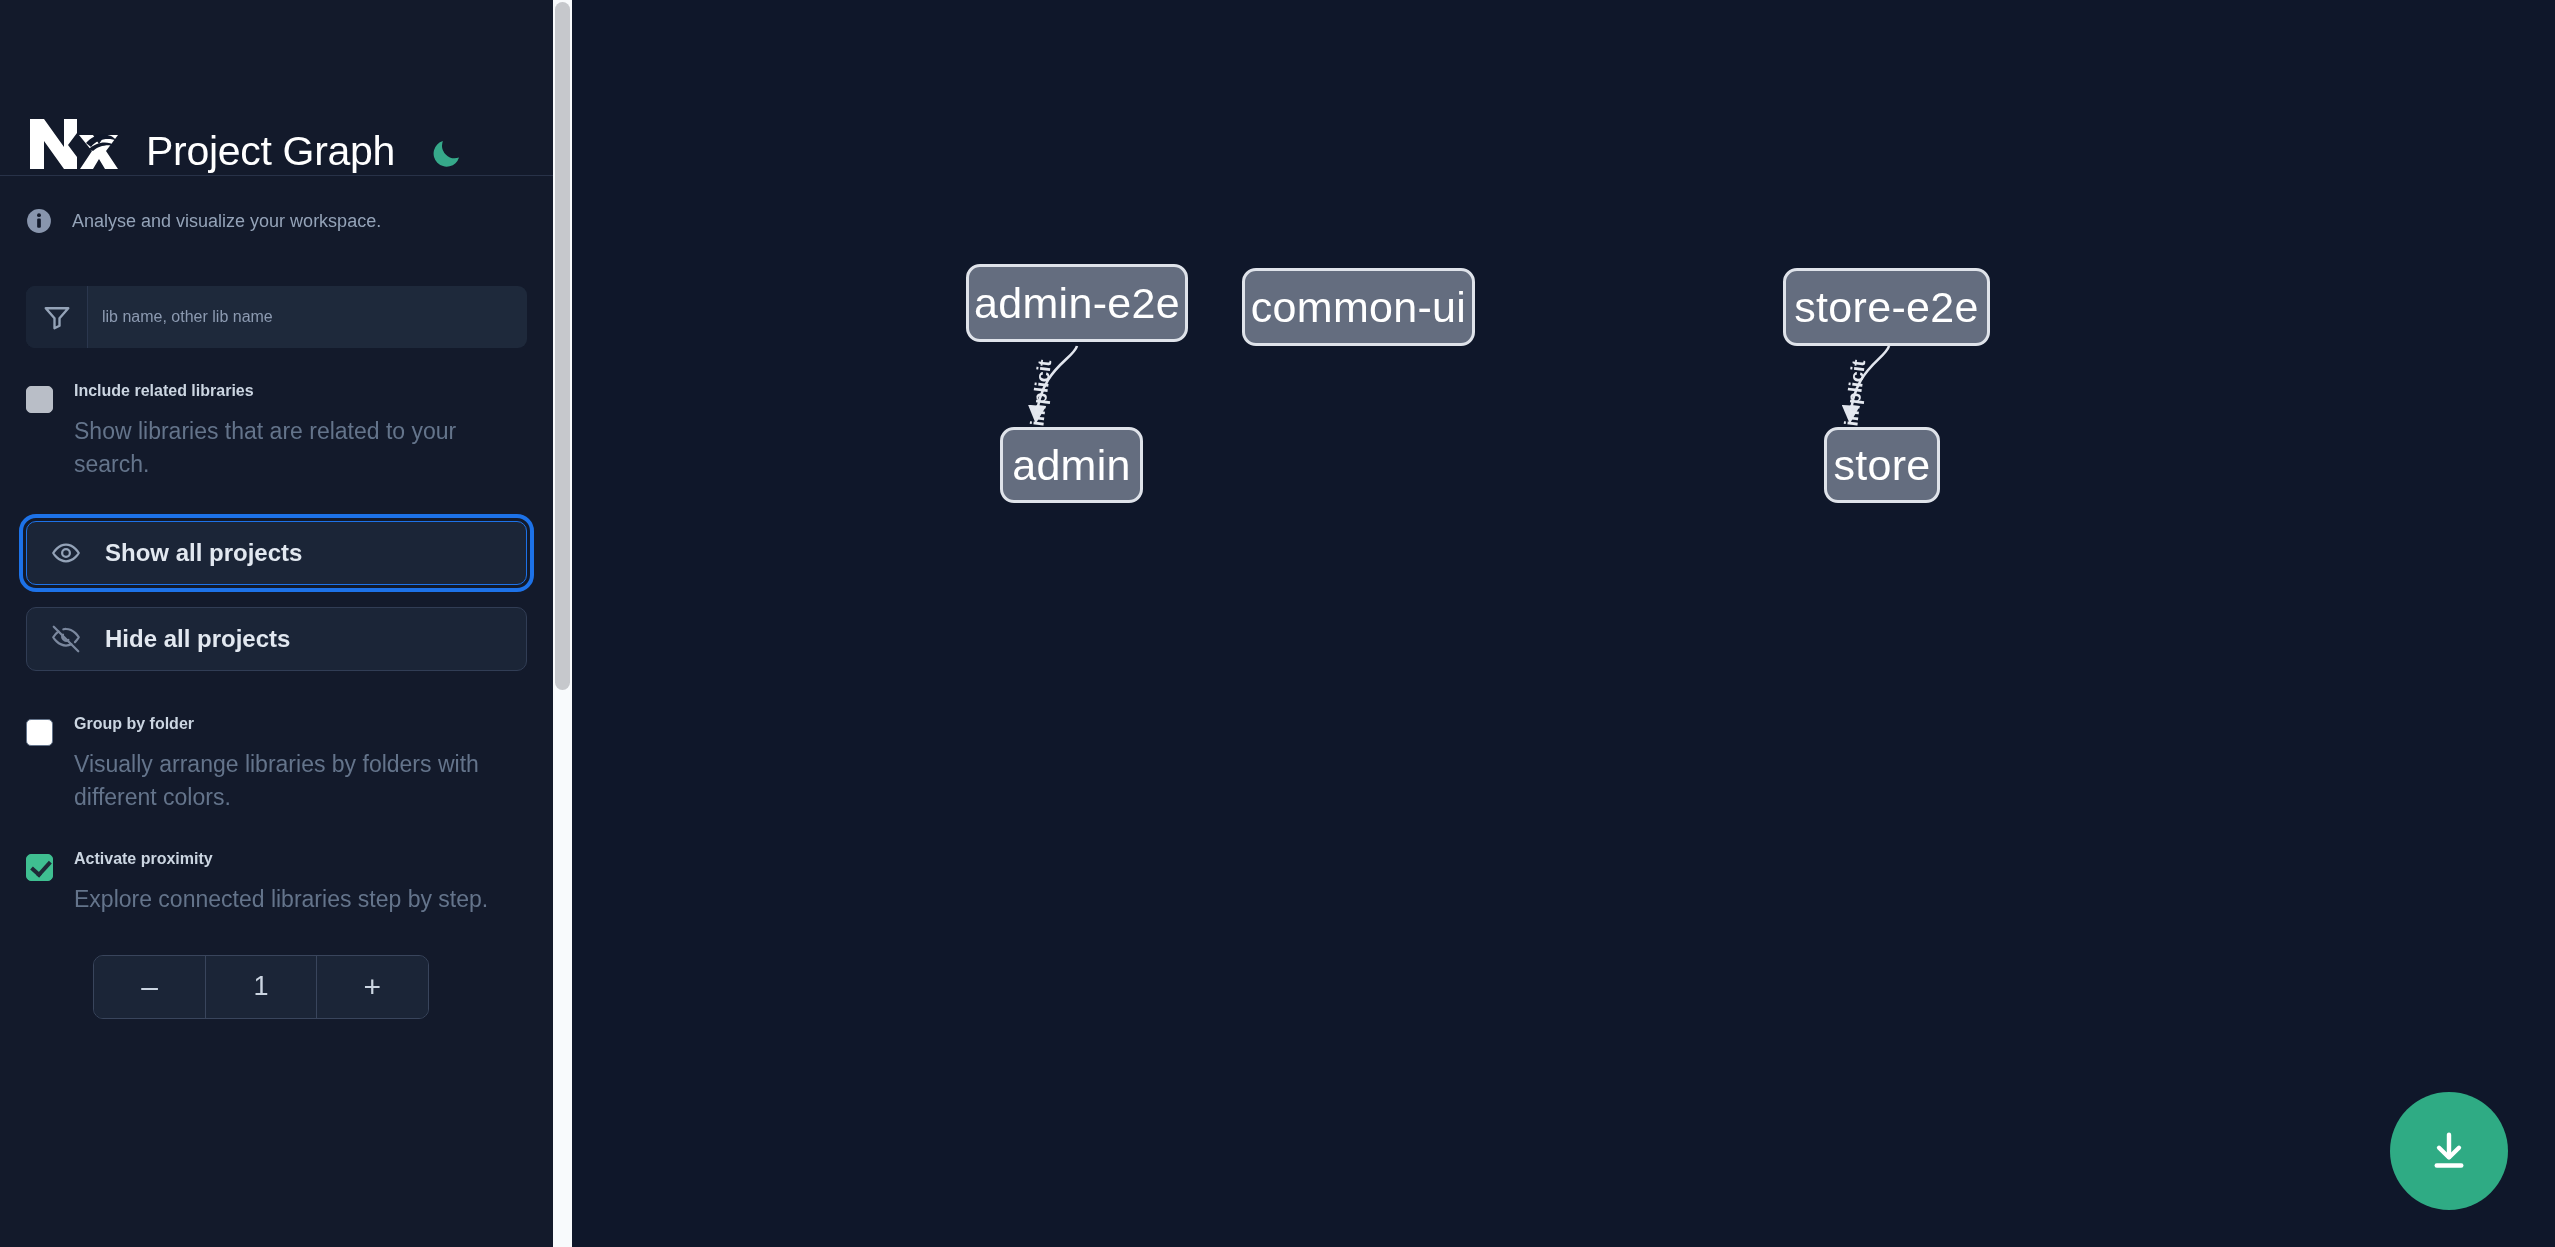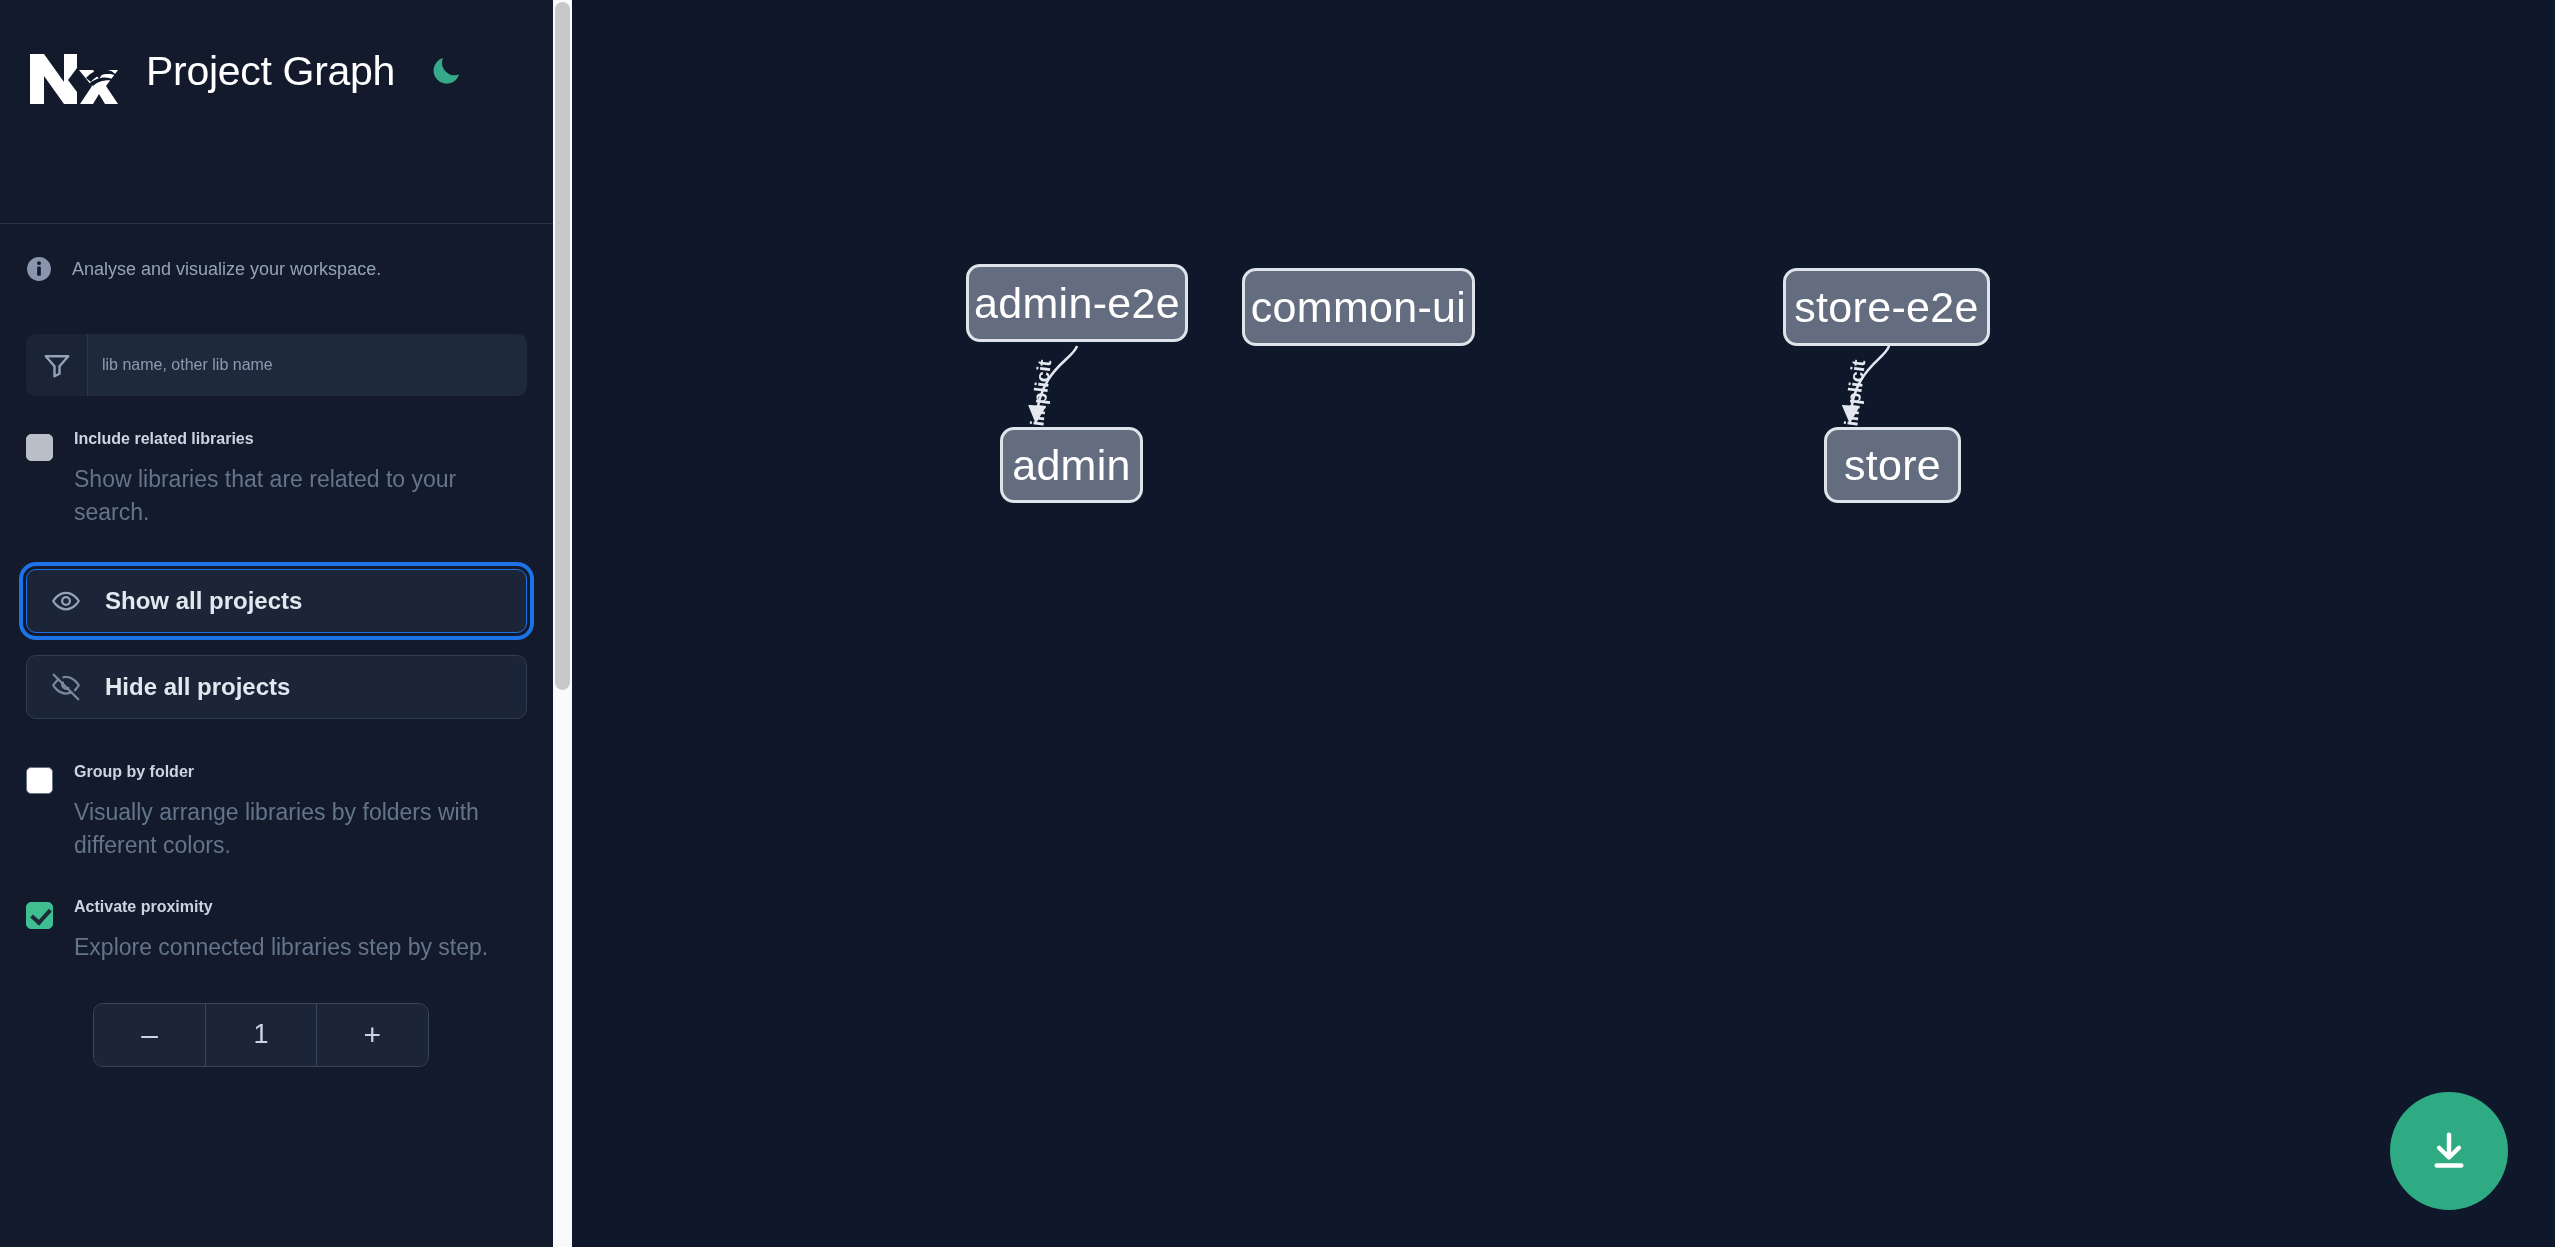--- a/index.html
+++ b/index.html
@@ -14,24 +14,23 @@
   
   .sidebar {
     position: relative;
     width: 553px; height: 1247px;
     background: #131a2b;
     flex: 0 0 553px;
     overflow: hidden;
   }
   .sidebar-header {
     height: 176px;
-    display: flex; align-items: flex-start;
+    display: flex; align-items: flex-end;
     padding-left: 26px;
     border-bottom: 1px solid #283248;
-    margin-top: 48px;
   }
   .nx-logo { width: 92px; height: 62px; flex: 0 0 92px; }
   .app-title {
     color: #ffffff;
     font-size: 41px;
     font-weight: 500;
     margin-left: 28px;
     letter-spacing: -0.3px;
     white-space: nowrap;
   }
@@ -332,21 +331,21 @@
       <path d="M 1336 346 C 1332 360 1300 368 1297 420" stroke="#e2e6ee" stroke-width="2.6" fill="none" marker-end="url(#arrow)"></path>
     </svg>
 
     <div class="edge-label" style="left:455px; top:382px; transform: rotate(-83deg);">implicit</div>
     <div class="edge-label" style="left:1269px; top:382px; transform: rotate(-83deg);">implicit</div>
 
     <div class="node" style="left:413px; top:264px; width:222px; height:78px;">admin-e2e</div>
     <div class="node" style="left:689px; top:268px; width:233px; height:78px;">common-ui</div>
     <div class="node" style="left:1230px; top:268px; width:207px; height:78px;">store-e2e</div>
     <div class="node" style="left:447px; top:427px; width:143px; height:76px;">admin</div>
-    <div class="node" style="left:1271px; top:427px; width:137px; height:76px;">store</div>
+    <div class="node" style="left:1271px; top:427px; width:116px; height:76px;">store</div>
 
     <button class="fab">
       <svg viewBox="0 0 24 24" width="46" height="46" fill="none" stroke="#ffffff" stroke-width="2.3" stroke-linecap="round" stroke-linejoin="round" xmlns="http://www.w3.org/2000/svg">
         <line x1="12" y1="3.5" x2="12" y2="15"></line>
         <polyline points="6.8,10.3 12,15.4 17.2,10.3"></polyline>
         <line x1="5.6" y1="19.6" x2="18.4" y2="19.6"></line>
       </svg>
     </button>
   </main>
 </div>

